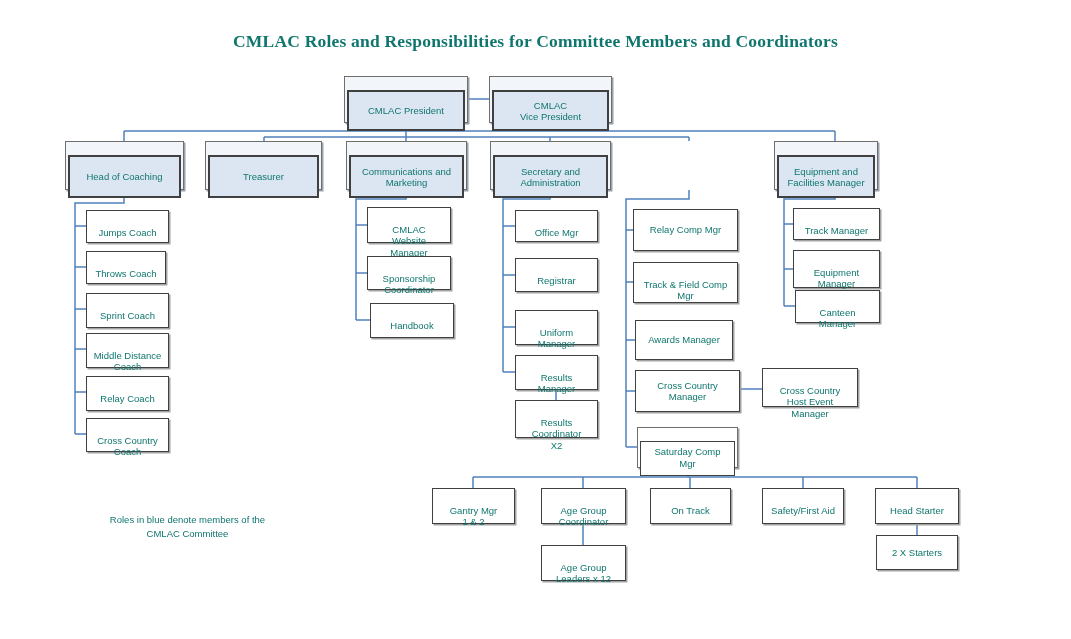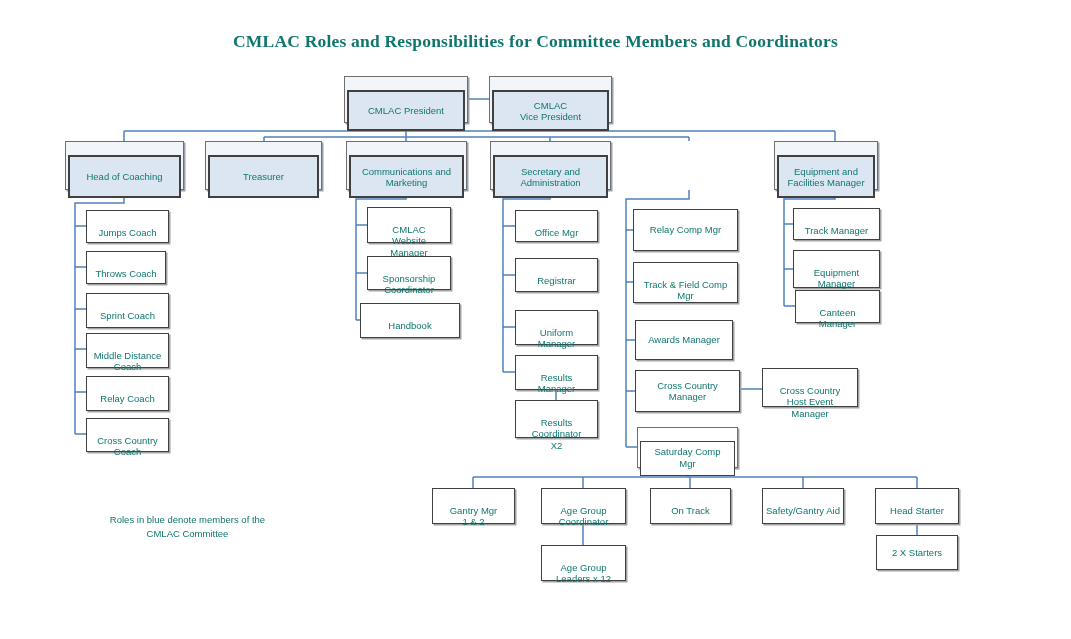--- a/index.html
+++ b/index.html
@@ -145,21 +145,21 @@
 Coach</span></div>
   <div class="node plain" style="left:86px;top:376px;width:83px;height:35px"><span class="lbl">Relay Coach</span></div>
   <div class="node plain" style="left:86px;top:418px;width:83px;height:34px"><span class="lbl">Cross Country
 Coach</span></div>
 
   <div class="node plain" style="left:367px;top:207px;width:84px;height:36px"><span class="lbl">CMLAC
 Website
 Manager</span></div>
   <div class="node plain" style="left:367px;top:256px;width:84px;height:34px"><span class="lbl">Sponsorship
 Coordinator</span></div>
-  <div class="node plain" style="left:360px;top:303px;width:100px;height:35px"><span class="lbl">Handbook</span></div>
+  <div class="node plain" style="left:370px;top:303px;width:84px;height:35px"><span class="lbl">Handbook</span></div>
 
   <div class="node plain" style="left:515px;top:210px;width:83px;height:32px"><span class="lbl">Office Mgr</span></div>
   <div class="node plain" style="left:515px;top:258px;width:83px;height:34px"><span class="lbl">Registrar</span></div>
   <div class="node plain" style="left:515px;top:310px;width:83px;height:35px"><span class="lbl">Uniform
 Manager</span></div>
   <div class="node plain" style="left:515px;top:355px;width:83px;height:35px"><span class="lbl">Results
 Manager</span></div>
   <div class="node plain" style="left:515px;top:400px;width:83px;height:38px"><span class="lbl">Results
 Coordinator
 X2</span></div>
@@ -182,21 +182,21 @@
   <div class="node plain" style="left:793px;top:250px;width:87px;height:38px"><span class="lbl">Equipment
 Manager</span></div>
   <div class="node plain" style="left:795px;top:290px;width:85px;height:33px"><span class="lbl">Canteen
 Manager</span></div>
 
   <div class="node plain" style="left:432px;top:488px;width:83px;height:36px"><span class="lbl">Gantry Mgr
 1 &amp; 2</span></div>
   <div class="node plain" style="left:541px;top:488px;width:85px;height:36px"><span class="lbl">Age Group
 Coordinator</span></div>
   <div class="node plain" style="left:650px;top:488px;width:81px;height:36px"><span class="lbl">On Track</span></div>
-  <div class="node plain" style="left:762px;top:488px;width:82px;height:36px"><span class="lbl">Safety/Gantry Aid</span></div>
+  <div class="node plain" style="left:762px;top:488px;width:82px;height:36px"><span class="lbl">Safety/First Aid</span></div>
   <div class="node plain" style="left:875px;top:488px;width:84px;height:36px"><span class="lbl">Head Starter</span></div>
   <div class="node plain" style="left:541px;top:545px;width:85px;height:36px"><span class="lbl">Age Group
 Leaders x 12</span></div>
   <div class="node plain vc" style="left:876px;top:535px;width:82px;height:35px"><span class="lbl">2 X Starters</span></div>
 
   <div class="note">Roles in blue denote members of the
 CMLAC Committee</div>
 
 </div>
 

